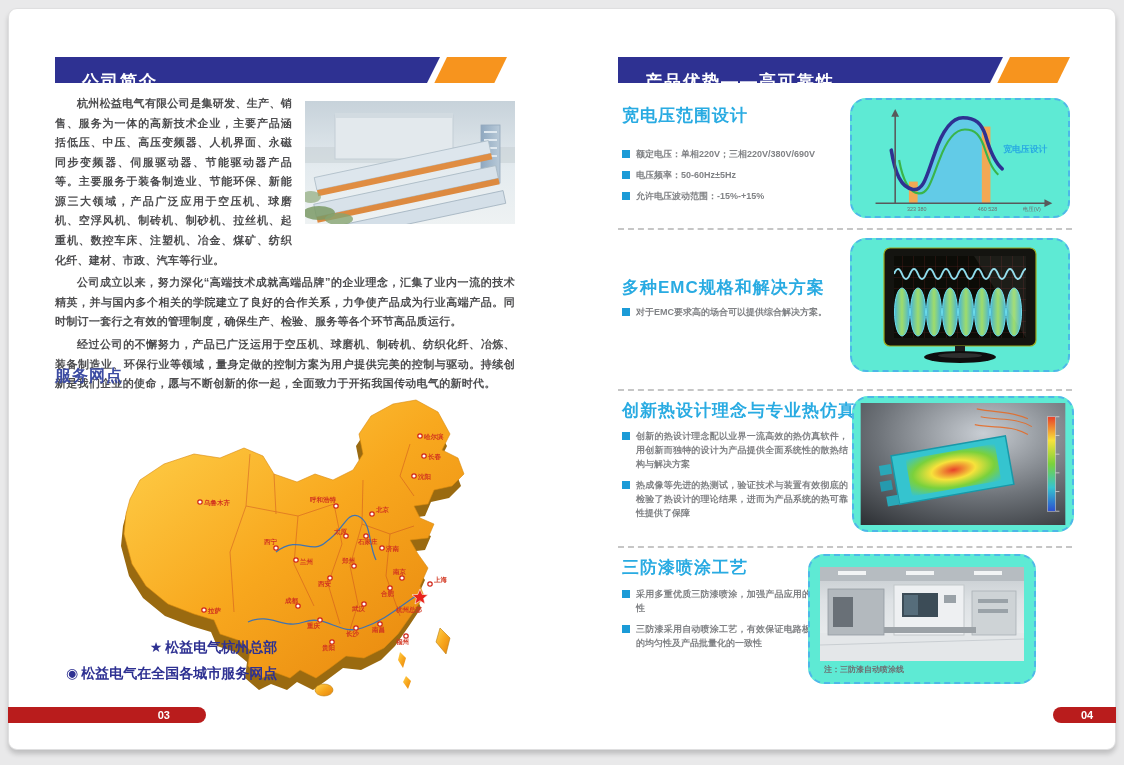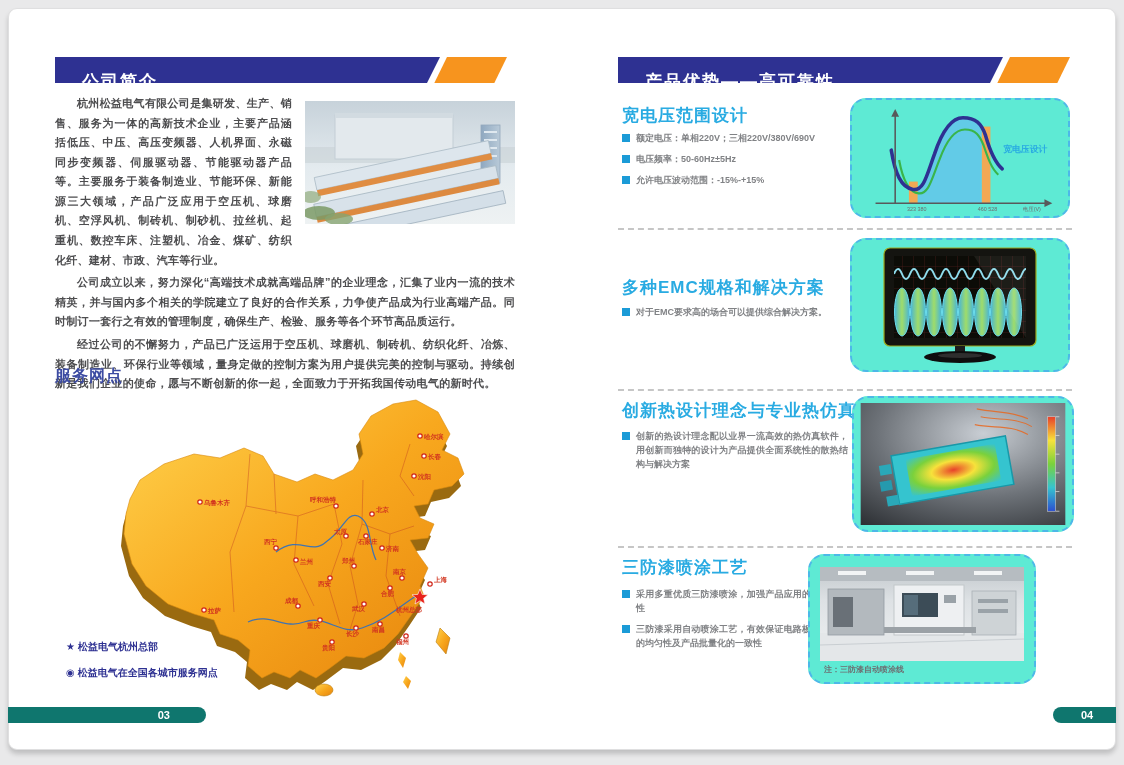--- a/index.html
+++ b/index.html
@@ -22,24 +22,24 @@
 
   
   .intro { position:absolute; left:55px; top:94px; width:460px;
     font-size:11px; line-height:1.78; color:#4d4d4f; font-weight:600;
     text-align:justify; letter-spacing:.3px; }
   .intro p { text-indent:2em; margin-bottom:3px; }
   .photo { float:right; width:210px; height:123px; margin:7px 0 8px 13px; }
   .svc-head { position:absolute; left:55px; top:366px; font-size:16px;
     font-weight:bold; color:#3c4ba2; letter-spacing:1px; }
   .legend { position:absolute; left:66px; top:634px; color:#2e3192;
-    font-size:10px; font-weight:600; line-height:26px; }
+    font-size:14px; font-weight:600; line-height:26px;text-align:right; }
   .legend .sym { margin-right:3px; }
 
-  .pill { position:absolute; top:707px; height:16px; background:#0f766e;
+  .pill { position:absolute; top:707px; height:16px; background:#b91c1c;
     color:#fff; font-size:11px; font-weight:bold; display:flex; align-items:center; z-index:3; }
   .pill-left { left:8px; width:198px; border-radius:0 9px 9px 0;
     justify-content:flex-end; padding-right:36px; }
   .pill-right { left:1053px; width:63px; border-radius:9px 0 0 9px;
     justify-content:flex-start; padding-left:28px; }
 
   
   .sec-title { position:absolute; left:622px; font-size:17px; font-weight:bold;
     color:#29abe2; letter-spacing:1px; }
   .bullets { position:absolute; left:622px; width:226px; }
@@ -251,21 +251,21 @@
 
 <div class="pill pill-left">03</div>
 
 <div class="banner" style="left:618px; top:57px; width:455px;">
   <div class="blue"></div>
   <div class="orange" style="left:392px;"></div>
   <div class="btxt">产品优势——高可靠性</div>
 </div>
 
 <div class="sec-title" style="top:104px;">宽电压范围设计</div>
-<div class="bullets" style="top:132px;">
+<div class="bullets" style="top:148px;">
   <div class="bullet">
       <span class="sq"></span>
       <span>额定电压：单相220V；三相220V/380V/690V</span>
     </div>
   <div class="bullet">
       <span class="sq"></span>
       <span>电压频率：50-60Hz±5Hz</span>
     </div>
   <div class="bullet">
       <span class="sq"></span>
@@ -335,20 +335,24 @@
   </svg>
 </div>
 
 <div class="sep" style="top:389px;"></div>
 
 <div class="sec-title" style="top:399px;">创新热设计理念与专业热仿真分析</div>
 <div class="bullets" style="top:430px;">
   <div class="bullet">
       <span class="sq"></span>
       <span>创新的热设计理念配以业界一流高效的热仿真软件，用创新而独特的设计为产品提供全面系统性的散热结构与解决方案</span>
+    </div>
+  <div class="bullet">
+      <span class="sq"></span>
+      <span>热成像等先进的热测试，验证技术与装置有效彻底的检验了热设计的理论结果，进而为产品系统的热可靠性提供了保障</span>
     </div>
 </div>
 <div class="figbox" style="left:852px; top:396px; width:222px; height:136px; padding:5px;">
   <svg width="208" height="124" viewBox="0 0 208 124">
     <defs>
       <radialGradient id="thBg" cx="0.6" cy="0.25" r="0.95">
         <stop offset="0" stop-color="#c9ced4"></stop>
           <stop offset="0.55" stop-color="#6d7278"></stop>
           <stop offset="1" stop-color="#2d3034"></stop>
       </radialGradient>

